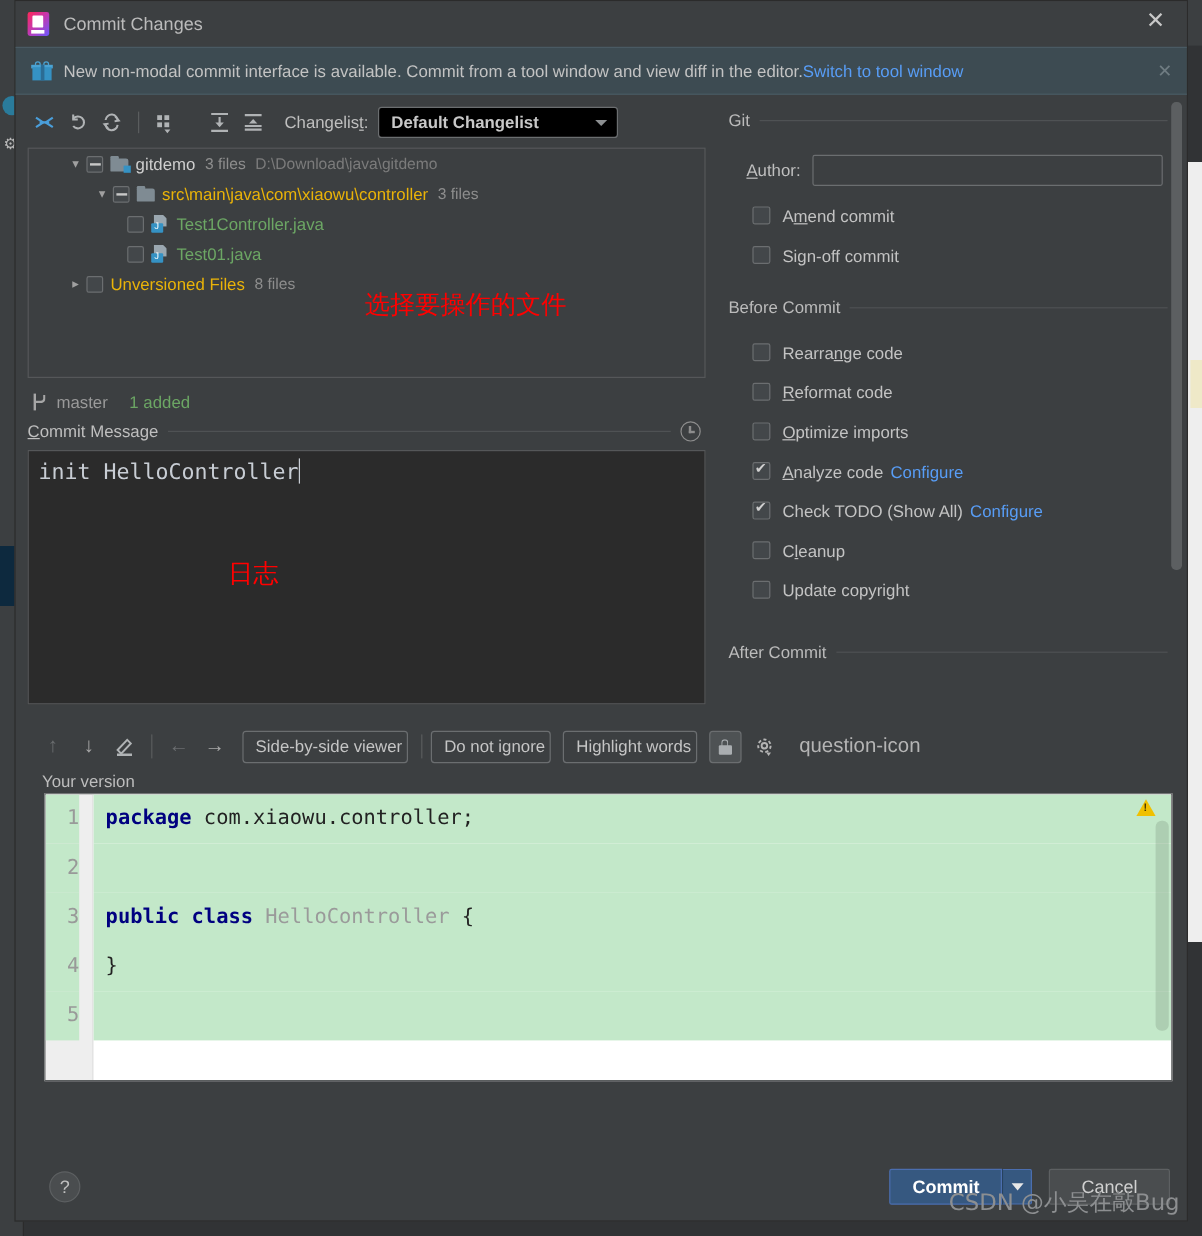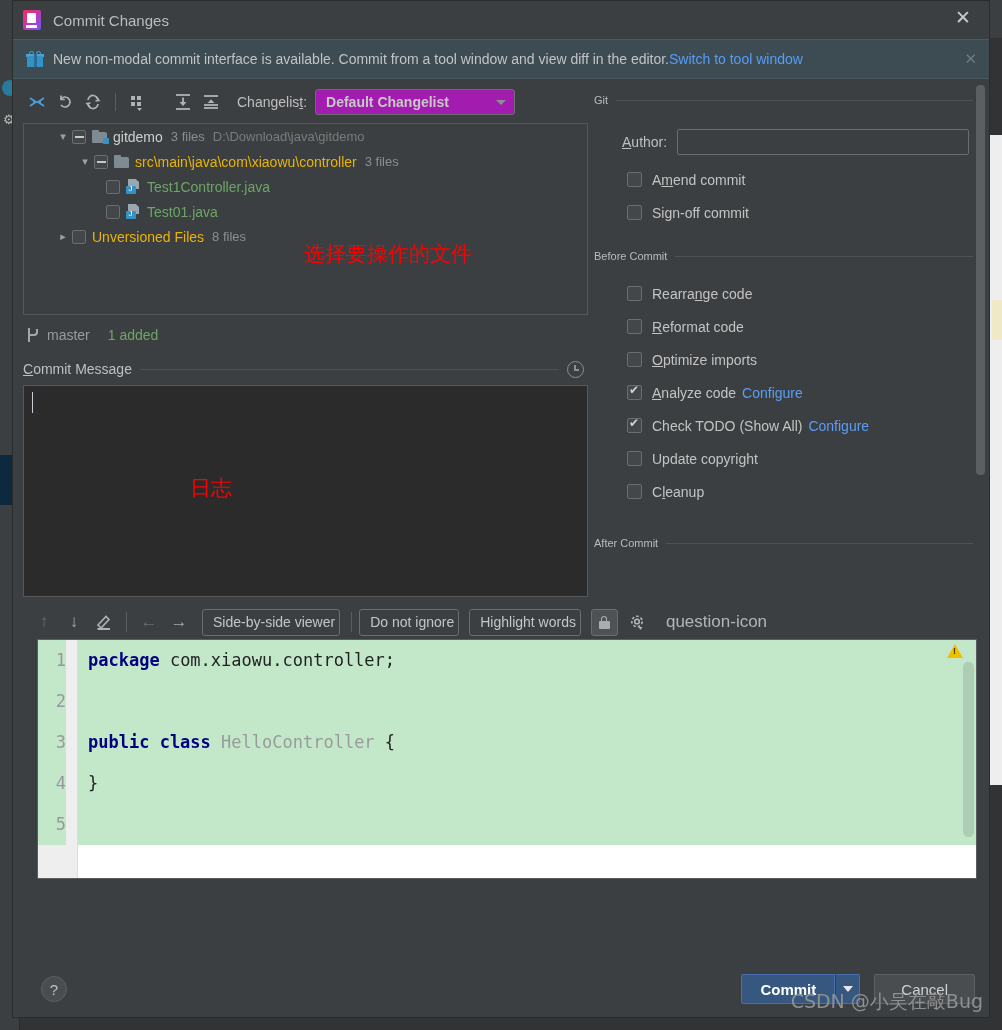--- a/index.html
+++ b/index.html
@@ -136,21 +136,21 @@
     display: flex; align-items: center; height: 30px; margin-bottom: 6px;
   }
   .tb-btn {
     width: 28px; height: 26px; display: flex; align-items: center; justify-content: center;
     cursor: pointer; position: relative;
   }
   .tb-sep { width: 1px; height: 18px; background: #5a5d5e; margin: 0 8px; }
   .tb-label { color: #bfbfbf; font-size: 14px; margin: 0 8px 0 12px; }
   .tb-label u { text-decoration: underline; }
   .combo {
-    background: #a21caf; border: 1px solid #6b6e70; border-radius: 3px;
+    background: #000000; border: 1px solid #6b6e70; border-radius: 3px;
     height: 26px; display: flex; align-items: center; padding: 0 4px 0 10px;
     color: #c8c8c8; font-size: 14px; cursor: pointer;
   }
   .combo.cl { width: 200px; font-weight: bold; }
   .combo .val { flex: 1; white-space: nowrap; overflow: hidden; }
   .combo .arrow {
     width: 0; height: 0; border-left: 5px solid transparent; border-right: 5px solid transparent;
     border-top: 5px solid #8c8f91; margin-left: 8px; margin-right: 4px;
   }
 
@@ -239,21 +239,21 @@
   .branch-icon::after {
     content: ""; position: absolute; left: 4px; top: 2px; width: 7px; height: 5px;
     border-right: 2px solid #a6a6a6; border-bottom: 2px solid #a6a6a6;
     border-radius: 0 0 4px 0;
   }
   .branch-name { color: #9a9a9a; }
   .branch-stat { color: #6ca664; margin-left: 18px; }
 
   
   .section-head {
-    display: flex; align-items: center; margin-top: 10px; height: 20px;
+    display: flex; align-items: center; height: 20px;
   }
   .section-head .lbl { color: #bfbfbf; font-size: 14px; white-space: nowrap; }
   .section-head .lbl u { text-decoration: underline; }
   .section-head .rule { flex: 1; height: 1px; background: #4f5254; margin: 0 8px; }
   .clock-icon {
     width: 17px; height: 17px; border: 1.6px solid #8d8d8d; border-radius: 50%;
     position: relative; flex: 0 0 auto; cursor: pointer; margin-right: 4px;
   }
   .clock-icon::before {
     content: ""; position: absolute; left: 6px; top: 3px; width: 1.6px; height: 6px;
@@ -270,21 +270,21 @@
     font-family: "DejaVu Sans Mono", monospace;
     font-size: 18px; color: #c8cdd4;
   }
   .msgbox .caret {
     display: inline-block; width: 1px; height: 21px; background: #c8cdd4;
     vertical-align: -4px;
   }
 
   
   .grp-head { display: flex; align-items: center; height: 22px; }
-  .grp-head .lbl { color: #bbbbbb; font-size: 11px; white-space: nowrap; }
+  .grp-head .lbl { color: #bbbbbb; font-size: 14px; white-space: nowrap; margin-left: 13px; }
   .grp-head .rule { flex: 1; height: 1px; background: #4f5254; margin-left: 8px; margin-right: 16px; }
   .author-row { display: flex; align-items: center; margin-top: 18px; padding-left: 28px; }
   .author-row .lbl { color: #bfbfbf; font-size: 14px; margin-right: 10px; }
   .author-row .lbl u { text-decoration: underline; }
   .txtfield {
     flex: 1; height: 26px; background: #3c3f41; border: 1px solid #6b6e70;
     margin-right: 20px; border-radius: 2px;
   }
   .opt {
     display: flex; align-items: center; height: 33px; padding-left: 33px;
@@ -602,21 +602,21 @@
             <span class="branch-name">master</span>
             <span class="branch-stat">1 added</span>
           </div>
 
           <div class="section-head">
             <span class="lbl"><u>C</u>ommit Message</span>
             <span class="rule"></span>
             <span class="clock-icon"></span>
           </div>
           <div class="msgbox">
-            <span class="caret"></span>
+            <span>init HelloController</span><span class="caret"></span>
             <div class="annot" style="left:166px; top:88px;">日志</div>
           </div>
 
         </div>
 
         <div class="right-pane">
 
           <div class="grp-head">
             <span class="lbl">Git</span>
             <span class="rule"></span>
@@ -664,25 +664,25 @@
             <span><u>A</u>nalyze code</span>
             <span class="cfg">Configure</span>
           </div>
           <div class="opt">
             <span class="obox checked"></span>
             <span>Check TODO (Show All)</span>
             <span class="cfg">Configure</span>
           </div>
           <div class="opt">
             <span class="obox"></span>
+            <span>C<u>l</u>eanup</span>
+          </div>
+          <div class="opt">
+            <span class="obox"></span>
             <span>Update copyright</span>
-          </div>
-          <div class="opt">
-            <span class="obox"></span>
-            <span>C<u>l</u>eanup</span>
           </div>
 
           <div style="height:24px"></div>
 
           <div class="grp-head">
             <span class="lbl">After Commit</span>
             <span class="rule"></span>
           </div>
 
           <div class="right-scroll">
@@ -727,20 +727,21 @@
         <div class="gear-btn">
           <svg width="17" height="17" viewBox="0 0 17 17">
             <circle cx="8" cy="7.5" r="2.3" fill="none" stroke="#b4b4b4" stroke-width="1.6"></circle>
             <circle cx="8" cy="7.5" r="5.2" fill="none" stroke="#b4b4b4" stroke-width="1.6" stroke-dasharray="2.6 2"></circle>
             <path d="M9.5 13 L13.5 13 L11.5 16 Z" fill="#b4b4b4"></path>
           </svg>
         </div>
         <div class="help-q">question-icon</div>
       </div>
 
+      <div class="yourver">Your version</div>
 
       <div class="diff-editor">
         <div class="gutter">
           <div class="ln added">1</div>
           <div class="ln added">2</div>
           <div class="ln added">3</div>
           <div class="ln added">4</div>
           <div class="ln added">5</div>
         </div>
         <div class="code">

